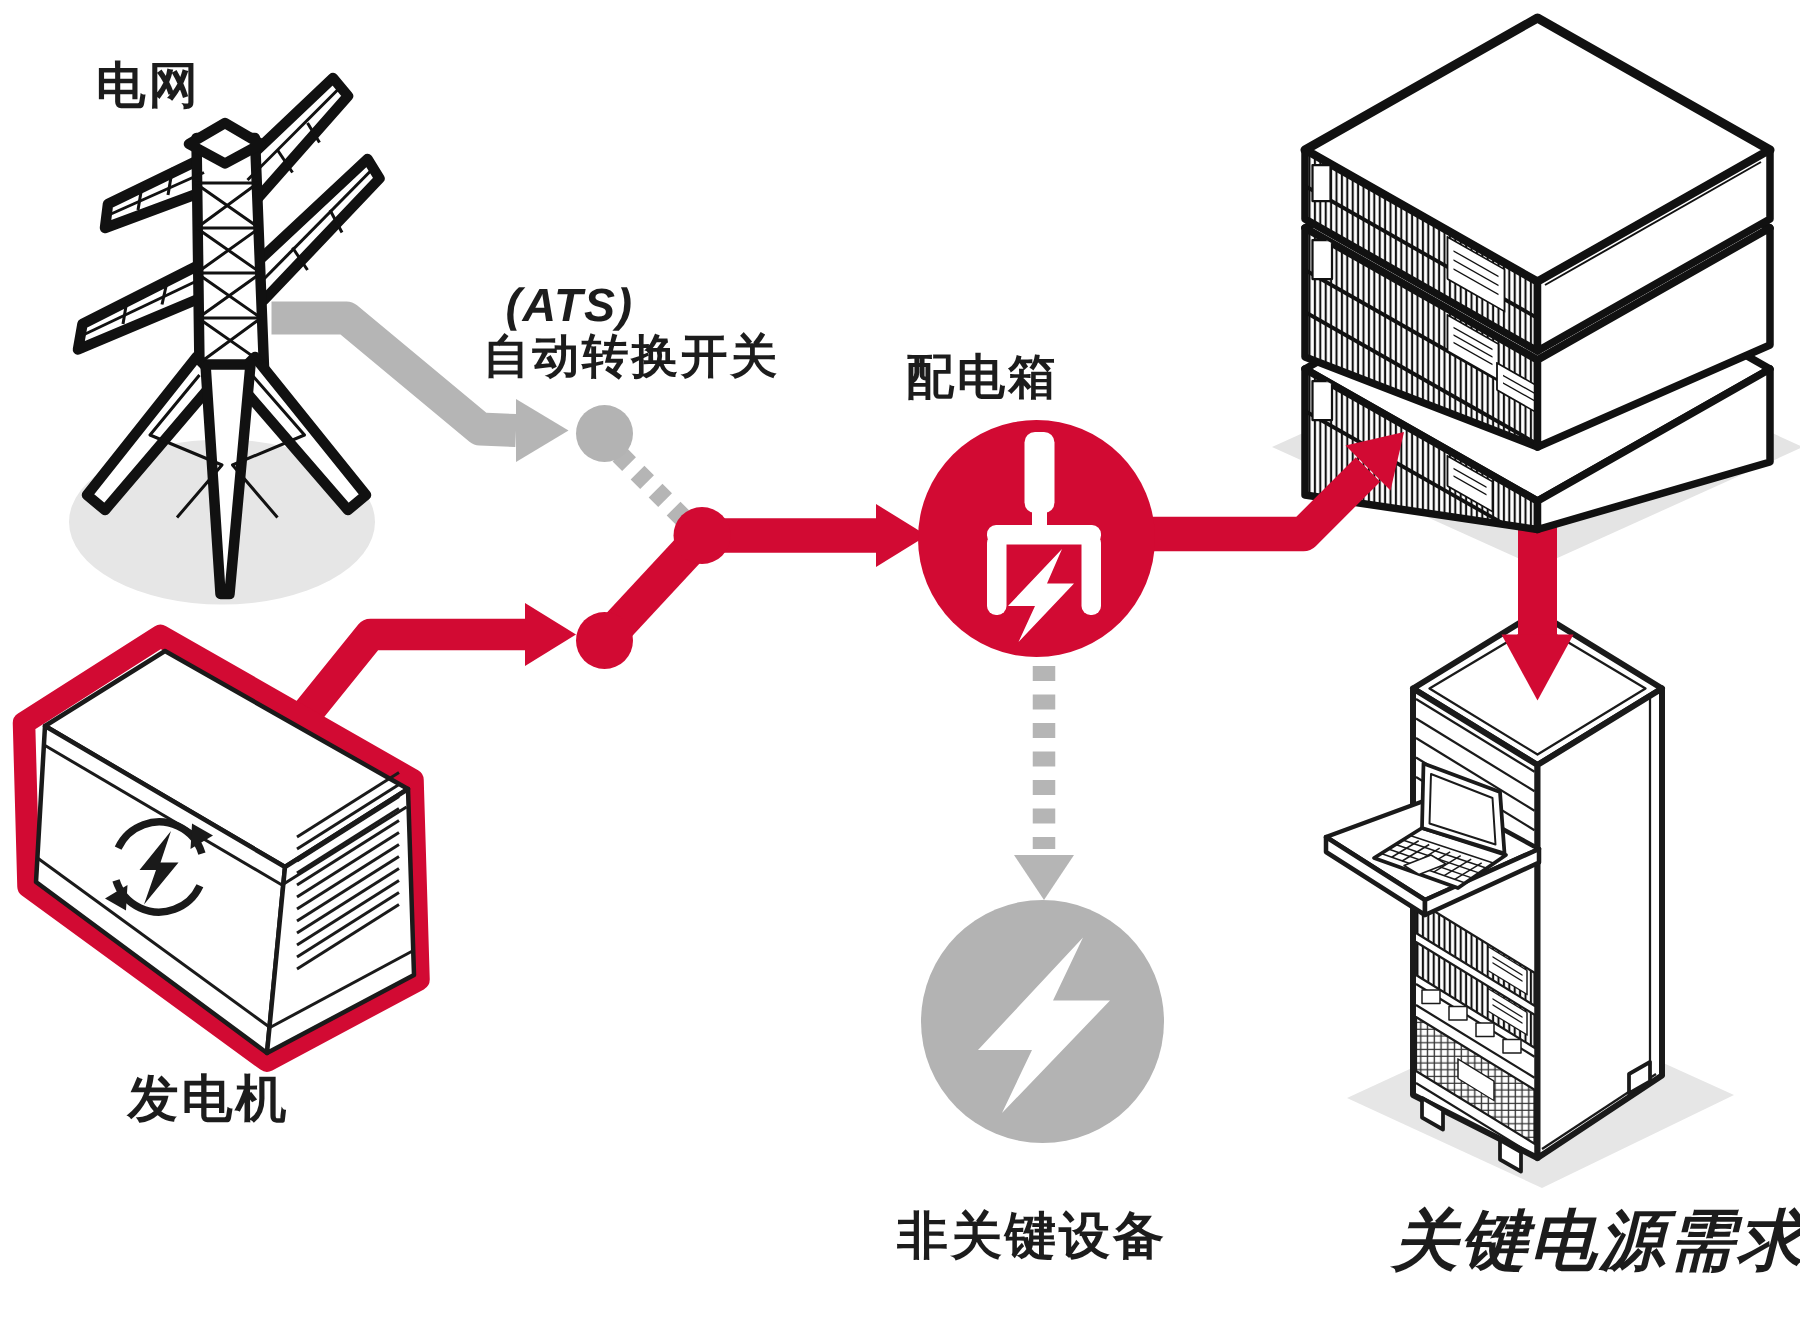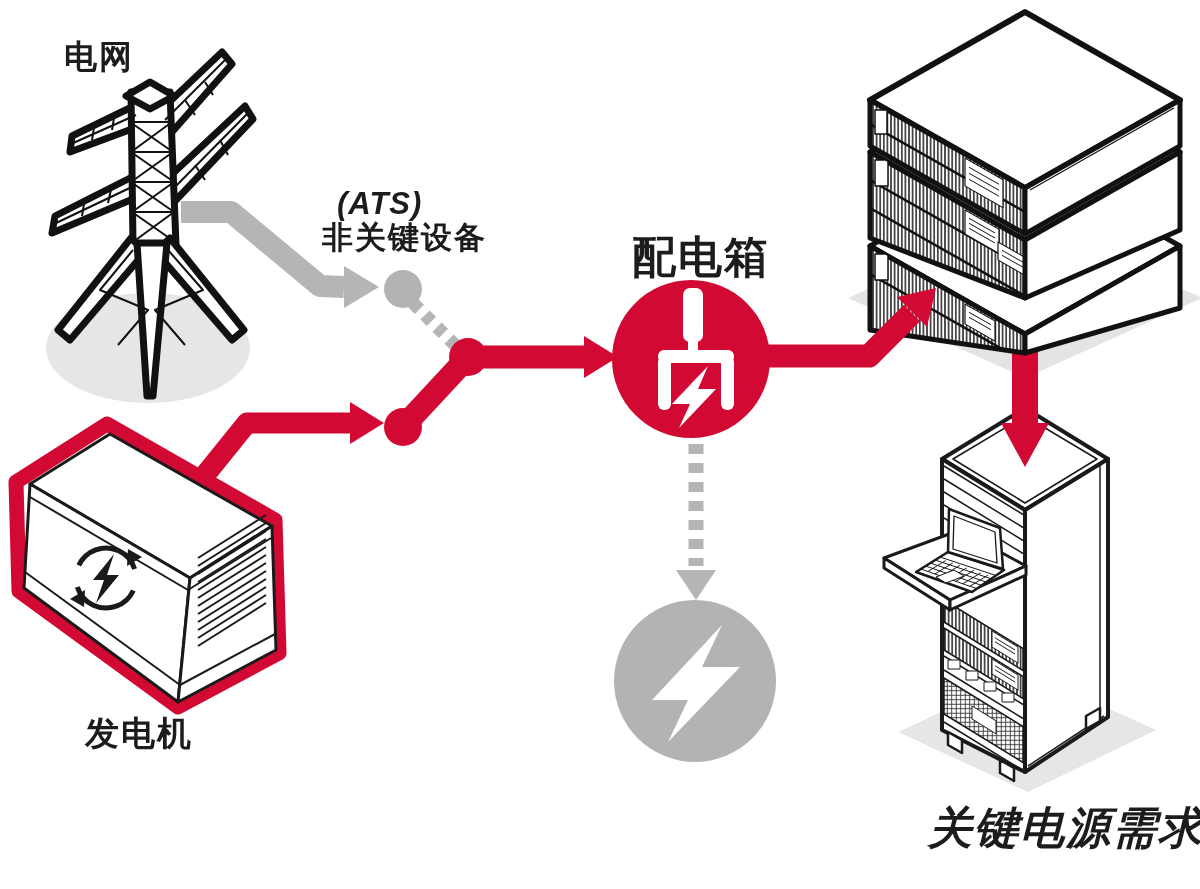--- a/index.html
+++ b/index.html
@@ -15,21 +15,21 @@
     position:absolute;
     color:#1c1c1c;
     font-weight:600;
     line-height:1;
     white-space:nowrap;
     letter-spacing:2px;
   }
   .lbl-grid{left:64px;top:40px;font-size:33px;}
   .lbl-ats-abbr{left:337px;top:188px;font-size:31px;letter-spacing:1px;font-style:italic;}
   .lbl-ats{left:322px;top:222px;font-size:31px;}
-  .lbl-dist{left:632px;top:235px;font-size:44px;}
+  .lbl-dist{left:604px;top:235px;font-size:32px;}
   .lbl-ups{left:959px;top:71px;font-size:33px;letter-spacing:1px;}
   .lbl-gen{left:85px;top:716px;font-size:34px;text-align:right;}
   .lbl-noncrit{left:598px;top:807px;font-size:34px;}
   .lbl-crit{left:928px;top:806px;font-size:44px;font-style:italic;}
 </style>
 </head>
 <body>
 
 <div id="canvas">
 
@@ -296,18 +296,19 @@
       <circle cx="106" cy="578" r="30" fill="none" stroke="#1a1a1a" stroke-width="5" stroke-dasharray="72 22" transform="rotate(25 106 578)"></circle>
       <polygon points="128,549 142,557 127,566" fill="#1a1a1a"></polygon>
       <polygon points="84,607 70,599 85,590" fill="#1a1a1a"></polygon>
       <polygon points="114,554 93,580 104,580 96,603 119,575 107,575" fill="#1a1a1a"></polygon>
     </g>
   </g>
 </svg>
 
 <div class="lbl lbl-grid">电网</div>
 <div class="lbl lbl-ats-abbr">(ATS)</div>
-<div class="lbl lbl-ats">非关键设备</div>
+<div class="lbl lbl-ats">自动转换开关</div>
 <div class="lbl lbl-dist">配电箱</div>
 <div class="lbl lbl-gen">发电机</div>
+<div class="lbl lbl-noncrit">非关键设备</div>
 <div class="lbl lbl-crit">关键电源需求</div>
 
 </div>
 
 </body></html>

